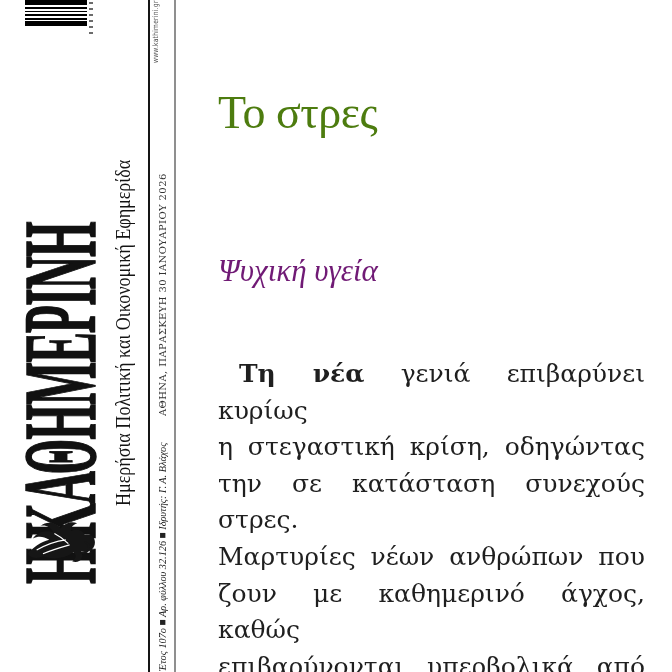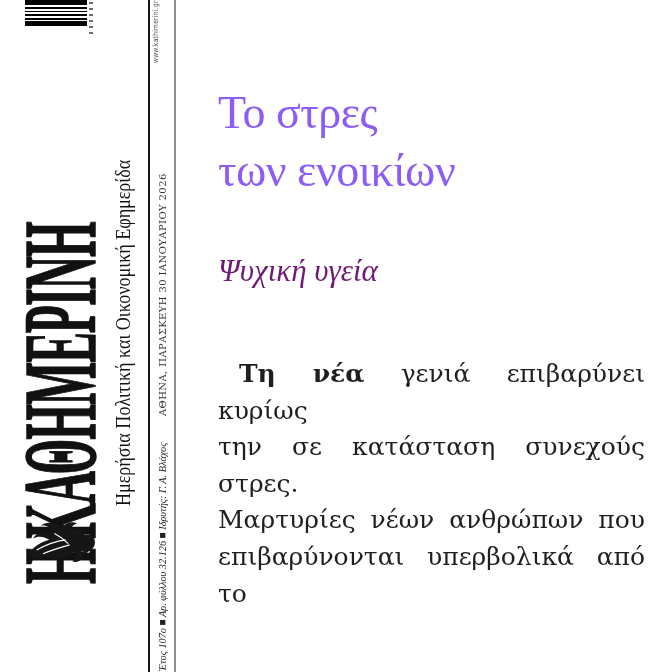--- a/index.html
+++ b/index.html
@@ -52,21 +52,21 @@
   }
   .edition{
     left:156px;top:671px;
     transform:rotate(-90deg) scaleX(0.93);
     font-style:italic;font-size:11px;color:#222;
   }
   .emblem{position:absolute;left:24px;top:514px;width:76px;height:58px;}
   
   .headline{
     position:absolute;left:218px;top:84px;
-    font-size:46px;line-height:57.5px;letter-spacing:-.5px;color:#8b5cf6;
+    font-size:46px;line-height:57.5px;letter-spacing:-.5px;color:#4d7c0f;
   }
   .subtitle{
     position:absolute;left:218px;top:250px;
     font-style:italic;font-size:31px;line-height:42px;color:#701a75;
   }
   .body-copy{
     position:absolute;left:218px;top:356px;width:427px;
     font-family:"DejaVu Serif",serif;
     font-size:25px;line-height:36.6px;color:#1f1f1f;
   }
@@ -99,28 +99,29 @@
     <div class="vert dateline">ΑΘΗΝΑ, ΠΑΡΑΣΚΕΥΗ 30 ΙΑΝΟΥΑΡΙΟΥ 2026</div>
 
     <div class="vert edition">Έτος 107ο ■ Αρ. φύλλου 32.126 ■ Ιδρυτής: Γ. Α. Βλάχος</div>
 
     <div class="rule-gray"></div>
   </div>
 
   <div>
     <div class="headline">
       <div>Το στρες</div>
-      <div>των ενοικίων</div>
     </div>
 
     <div class="subtitle">
       <div>Ψυχική υγεία</div>
     </div>
 
     <div class="body-copy">
         <div class="body-line"><span class="b">Τη νέα</span> γενιά επιβαρύνει κυρίως</div>
+        <div class="body-line">η στεγαστική κρίση, οδηγώντας</div>
         <div class="body-line">την σε κατάσταση συνεχούς στρες.</div>
         <div class="body-line">Μαρτυρίες νέων ανθρώπων που</div>
+        <div class="body-line">ζουν με καθημερινό άγχος, καθώς</div>
         <div class="body-line">επιβαρύνονται υπερβολικά από το</div>
       </div>
   </div>
 
 </div>
 
 </body></html>

